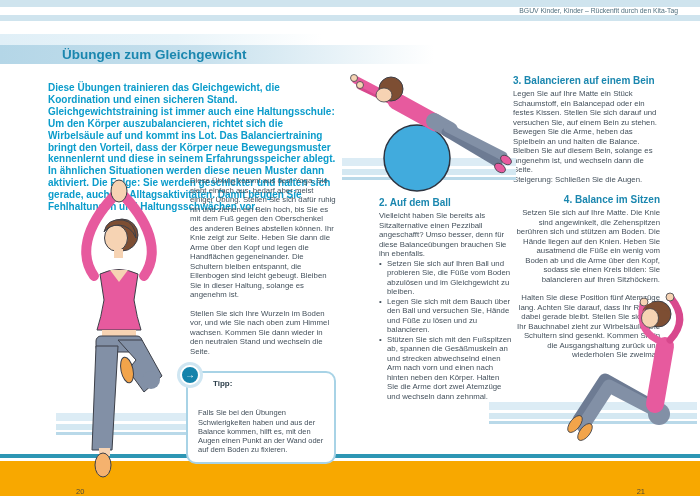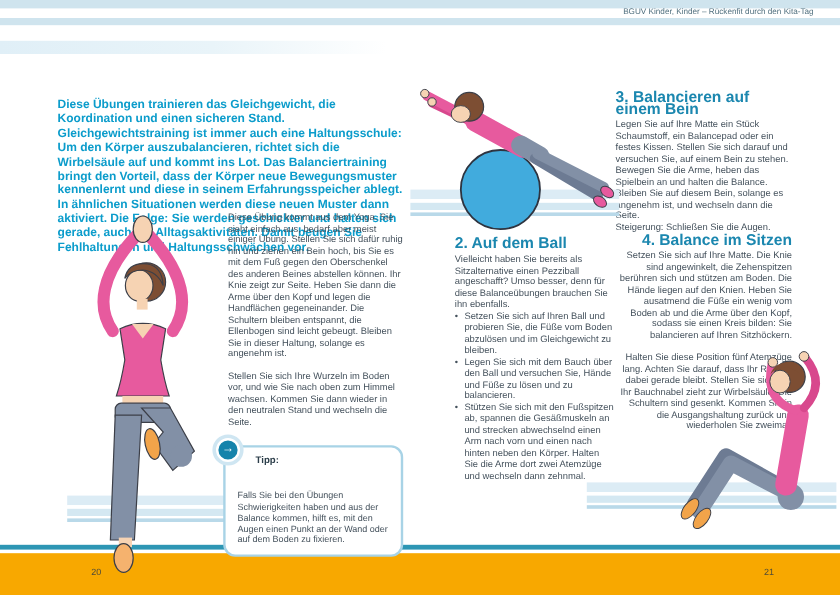--- a/index.html
+++ b/index.html
@@ -17,21 +17,21 @@
     background:linear-gradient(to right,#e0eff7 0%,#e9f4f9 55%,rgba(255,255,255,0) 100%); }
   .title-bar { position:absolute; top:45px; left:0; width:700px; height:19px;
     background:linear-gradient(to right,#b4d6e7 0%,#c6e0ed 28%,rgba(255,255,255,0) 62%); }
   .title-bar h1 { margin:0; padding-left:62px; font-size:13.5px; line-height:19px;
     color:#1b87af; font-weight:bold; }
 
   .intro { position:absolute; left:48px; top:82px; width:292px;
     font-size:10px; line-height:11.9px; font-weight:bold; color:#0b9ccb; }
 
   .col { position:absolute; font-size:7.8px; line-height:9.5px; color:#44515c; }
-  .col h2 { margin:0 0 3px 0; font-size:13px; line-height:10px; color:#1b87af; }
+  .col h2 { margin:0 0 3px 0; font-size:10px; line-height:10px; color:#1b87af; }
   .col p { margin:0 0 9px 0; }
   .col p.tight { margin:0; }
   .sec1 { left:190px; top:176px; width:147px; }
   .sec2 { left:379px; top:198px; width:133px; }
   .sec3 { left:513px; top:76px;  width:147px; }
   .sec4 { left:513px; top:195px; width:147px;text-align:right; }
   .bullets { margin:0; padding:0; list-style:none; }
   .bullets li { position:relative; padding-left:8px; }
   .bullets .dot { position:absolute; left:0; top:0; }
 
@@ -58,34 +58,37 @@
 
   
   .fig { position:absolute; z-index:3; }
   .fig-tree { left:44px; top:178px; }
   .fig-ball { left:338px; top:56px; }
   .fig-seat { left:543px; top:290px; }
 
   
   .rule-teal { position:absolute; top:454px; left:0; width:700px; height:4px; background:#2d96b4; z-index:2; }
   .footer-bar { position:absolute; top:461px; left:0; width:700px; height:35px; background:#f8a800; z-index:2; }
-  .page-num { position:absolute; top:11px; font-size:7.5px; color:#4f4b38;margin-left:24px; }
+  .page-num { position:absolute; top:26px; font-size:7.5px; color:#4f4b38;margin-left:24px; }
   .page-num-left { left:52px; }
   .page-num-right { right:55px; }
 </style>
 </head>
 <body>
 
 <div class="page">
 
   <div class="band band-a"></div>
   <div class="running-head">BGUV Kinder, Kinder – Rückenfit durch den Kita-Tag</div>
   <div class="band band-b"></div>
 
   <div class="pre-title"></div>
+  <div class="title-bar">
+    <h1>Übungen zum Gleichgewicht</h1>
+  </div>
 
   <div class="intro">Diese Übungen trainieren das Gleichgewicht, die Koordination und einen sicheren Stand. Gleichgewichtstraining ist immer auch eine Haltungsschule: Um den Körper auszubalancieren, richtet sich die Wirbelsäule auf und kommt ins Lot. Das Balanciertraining bringt den Vorteil, dass der Körper neue Bewegungsmuster kennenlernt und diese in seinem Erfahrungsspeicher ablegt. In ähnlichen Situationen werden diese neuen Muster dann aktiviert. Die Folge: Sie werden geschickter und halten sich gerade, auch bei Alltagsaktivitäten. Damit beugen Sie Fehlhaltungen und Haltungsschwächen vor.</div>
 
   <div class="stripes stripes-left">
     <div class="s1"></div>
       <div class="s2"></div>
       <div class="s3"></div>
       <div class="s4"></div>
   </div>
   <div class="stripes stripes-mid">

